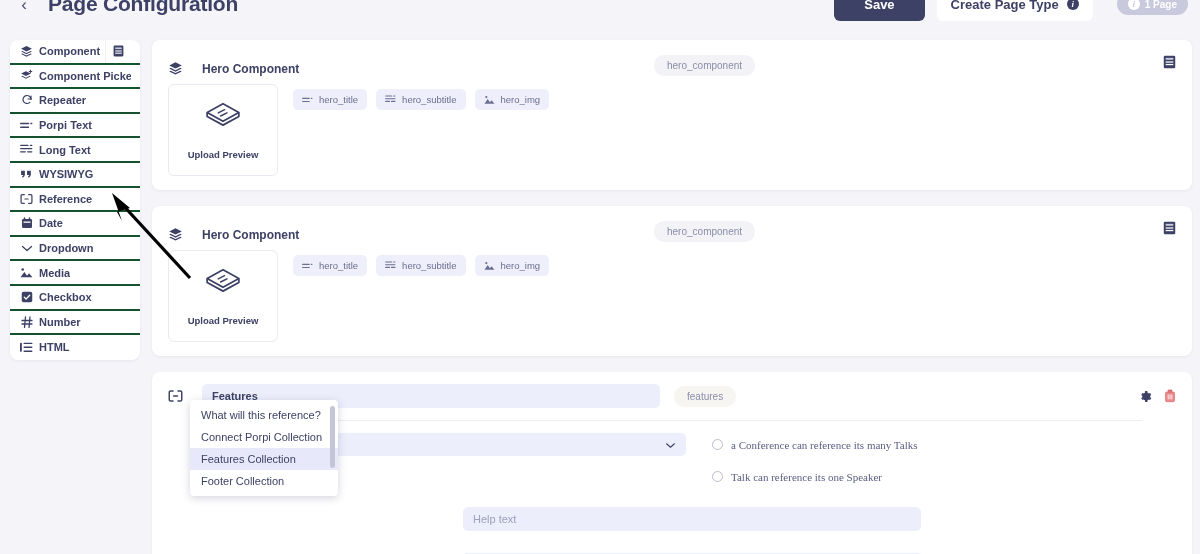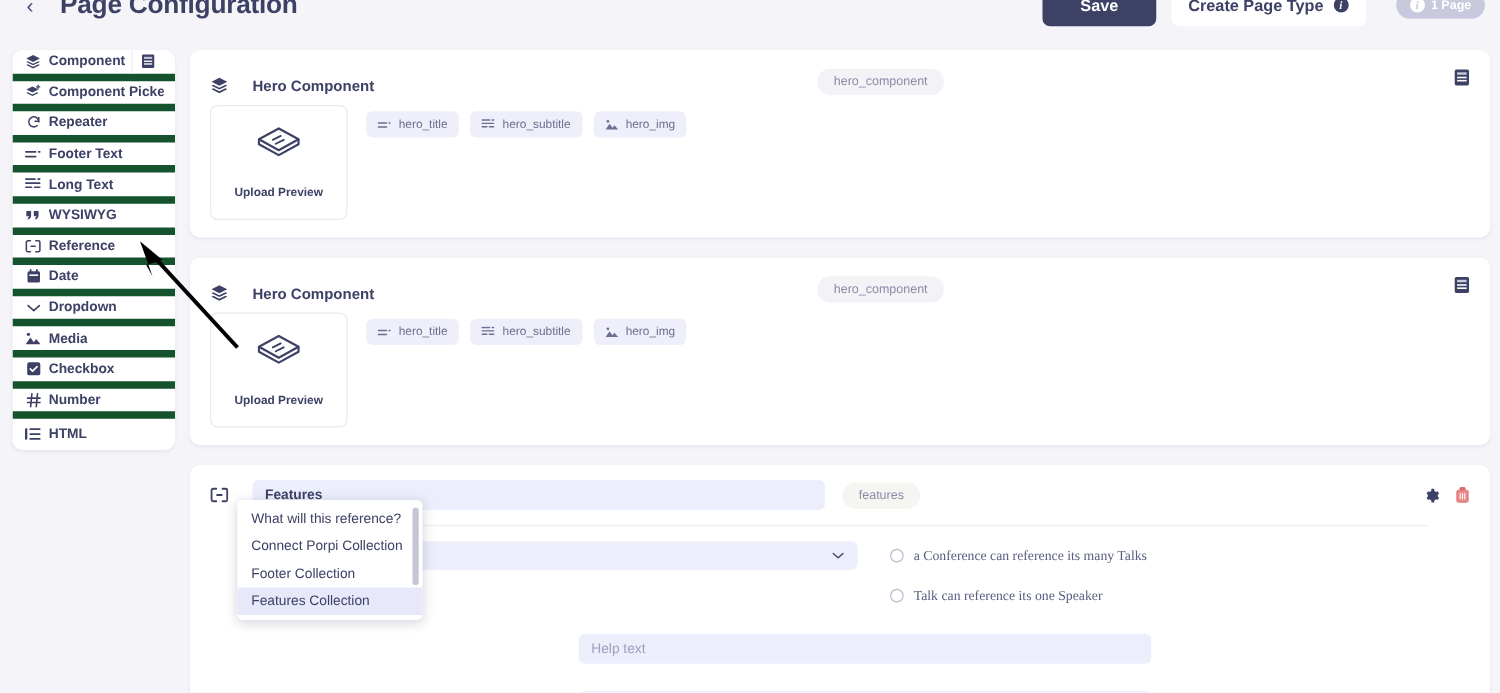--- a/index.html
+++ b/index.html
@@ -115,21 +115,21 @@
     background: #ffffff;
     border-radius: 8px;
     box-shadow: 0 1px 3px rgba(60,60,100,0.07);
     overflow: hidden;
   }
   .side-item {
     display: flex;
     align-items: center;
     height: 24.6px;
     padding: 0 9px;
-    border-bottom: 6px solid #14532d;
+    border-bottom: 2px solid #14532d;
     font-size: 11px;
     font-weight: bold;
     color: #3d4165;
     cursor: pointer;
     white-space: nowrap;
   }
   .side-item:last-child { border-bottom: none; }
   .side-item .si-ico {
     width: 15px;
     display: flex;
@@ -476,21 +476,21 @@
   </div>
 
   <div class="side-item">
     <span class="si-ico">
       <svg width="13" height="9" viewBox="0 0 24 16" fill="#3d4165">
         <rect x="0" y="3" width="17" height="2.6" rx="1.3"></rect>
         <rect x="19" y="3" width="4" height="2.6" rx="1.3"></rect>
         <rect x="0" y="10" width="17" height="2.6" rx="1.3"></rect>
       </svg>
     </span>
-    <span class="si-label">Footer Text</span>
+    <span class="si-label">Porpi Text</span>
   </div>
 
   <div class="side-item">
     <span class="si-ico">
       <svg width="13" height="11" viewBox="0 0 24 20" fill="#3d4165">
         <rect x="0" y="1" width="16" height="2.4" rx="1.2"></rect>
         <rect x="18" y="1" width="5" height="2.4" rx="1.2"></rect>
         <rect x="0" y="7" width="23" height="2.4" rx="1.2"></rect>
         <rect x="0" y="13" width="11" height="2.4" rx="1.2"></rect>
         <rect x="13" y="13" width="10" height="2.4" rx="1.2"></rect>
@@ -784,21 +784,21 @@
           </svg>
         </span>
       </div>
     </div>
   </div>
 </div>
 
 <div class="dropdown-menu">
   <div class="dd-item">What will this reference?</div>
   <div class="dd-item">Connect Porpi Collection</div>
+  <div class="dd-item selected">Features Collection</div>
   <div class="dd-item">Footer Collection</div>
-  <div class="dd-item selected">Features Collection</div>
   <div class="dd-scroll"></div>
 </div>
 
 <svg class="anno-arrow" viewBox="0 0 110 100">
   <line x1="90" y1="88" x2="20" y2="12" stroke="#000000" stroke-width="3.2"></line>
   <polygon points="12,3 30,18 17,22 22,31" fill="#000000"></polygon>
 </svg>
 
 </body></html>

